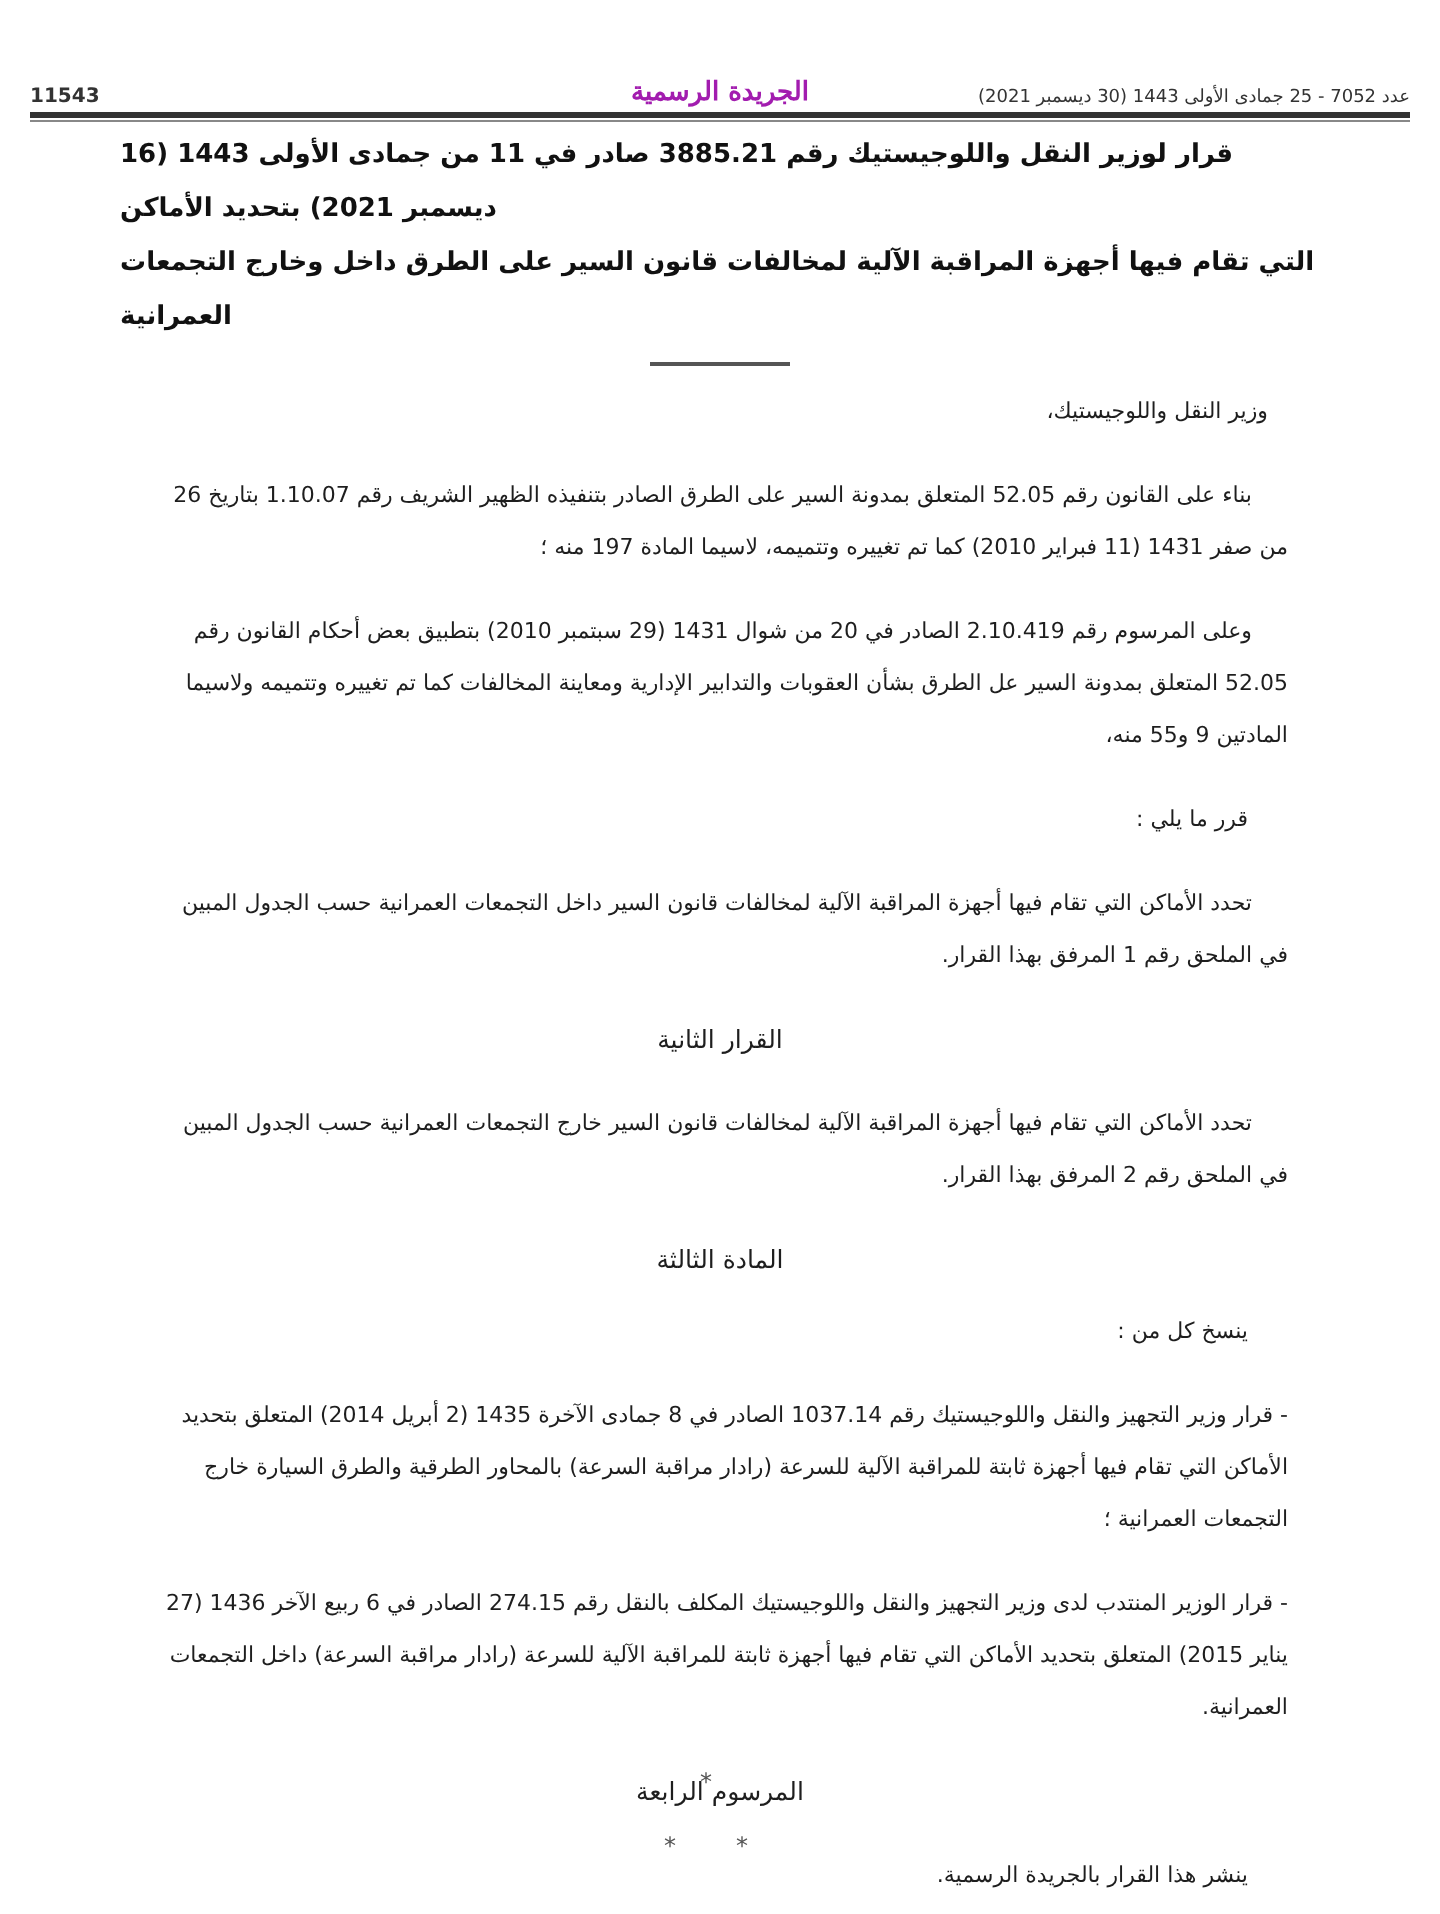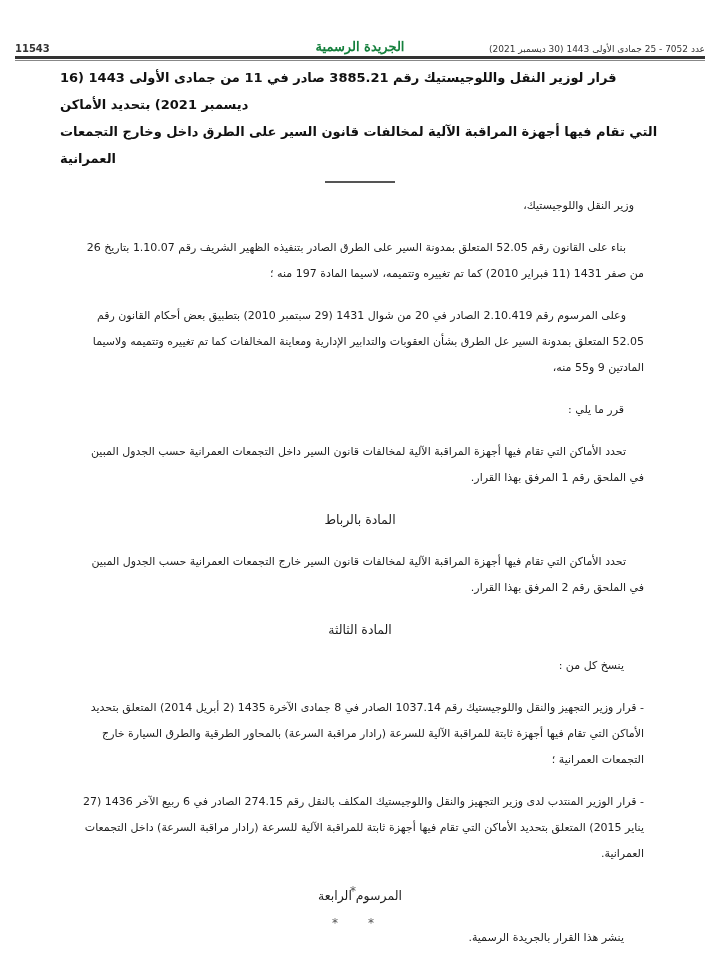--- a/index.html
+++ b/index.html
@@ -7,21 +7,21 @@
     width: 720px; height: 957px; overflow: hidden; position: relative;
     font-family: "DejaVu Sans", sans-serif; color: #1e1e1e;
   }
   .page { position: absolute; left: 0; top: 0; width: 720px; height: 957px; }
   .header {
     position: absolute; left: 15px; right: 15px; top: 32px; height: 22px;
     display: flex; align-items: flex-end; justify-content: space-between;
     direction: ltr;
   }
   .page-num { font-size: 10px; font-weight: bold; color: #333; text-align: right; }
-  .masthead { font-family: "DejaVu Serif", serif; font-size: 13px; font-weight: bold; color: #15803d; direction: rtl; position: absolute; left: 0; right: 0; text-align: center; bottom: 0; }
+  .masthead { font-family: "DejaVu Serif", serif; font-size: 13px; font-weight: bold; color: #a21caf; direction: rtl; position: absolute; left: 0; right: 0; text-align: center; bottom: 0; }
   .issue { font-size: 9px; color: #333; direction: rtl; }
   .rule-thick { position: absolute; left: 15px; right: 15px; top: 56px; height: 3px; background: #333; }
   .rule-thin { position: absolute; left: 15px; right: 15px; top: 60px; height: 1px; background: #888; }
 
   .doc { position: absolute; left: 60px; right: 60px; top: 64px; direction: rtl; text-align: right; }
   .title {
     text-align: left; font-weight: bold; font-size: 13px; line-height: 27px; color: #111;
     margin: 0;
   }
   .sep { width: 70px; height: 2px; background: #555; margin: 9px auto 0 auto; }
@@ -56,21 +56,21 @@
     </div>
     <div class="sep"></div>
 
     <p class="p-minister">وزير النقل واللوجيستيك،</p>
     <p class="p-indent" style="margin-top:6px">بناء على القانون رقم 52.05 المتعلق بمدونة السير على الطرق الصادر بتنفيذه الظهير الشريف رقم 1.10.07 بتاريخ 26 من صفر 1431 (11 فبراير 2010) كما تم تغييره وتتميمه، لاسيما المادة 197 منه ؛</p>
     <p class="p-indent" style="margin-top:10px">وعلى المرسوم رقم 2.10.419 الصادر في 20 من شوال 1431 (29 سبتمبر 2010) بتطبيق بعض أحكام القانون رقم 52.05 المتعلق بمدونة السير عل الطرق بشأن العقوبات والتدابير الإدارية ومعاينة المخالفات كما تم تغييره وتتميمه ولاسيما المادتين 9 و55 منه،</p>
     <p class="p-decided">قرر ما يلي :</p>
 
     <p class="p-indent">تحدد الأماكن التي تقام فيها أجهزة المراقبة الآلية لمخالفات قانون السير داخل التجمعات العمرانية حسب الجدول المبين في الملحق رقم 1 المرفق بهذا القرار.</p>
 
-    <div class="article">المادة بالرباط</div>
+    <div class="article">القرار الثانية</div>
     <p class="p-indent">تحدد الأماكن التي تقام فيها أجهزة المراقبة الآلية لمخالفات قانون السير خارج التجمعات العمرانية حسب الجدول المبين في الملحق رقم 2 المرفق بهذا القرار.</p>
 
     <div class="article">المادة الثالثة</div>
     <p class="p-decided" style="margin-top:0">ينسخ كل من :</p>
     <p class="p-item">- قرار وزير التجهيز والنقل واللوجيستيك رقم 1037.14 الصادر في 8 جمادى الآخرة 1435 (2 أبريل 2014) المتعلق بتحديد الأماكن التي تقام فيها أجهزة ثابتة للمراقبة الآلية للسرعة (رادار مراقبة السرعة) بالمحاور الطرقية والطرق السيارة خارج التجمعات العمرانية ؛</p>
     <p class="p-item">- قرار الوزير المنتدب لدى وزير التجهيز والنقل واللوجيستيك المكلف بالنقل رقم 274.15 الصادر في 6 ربيع الآخر 1436 (27 يناير 2015) المتعلق بتحديد الأماكن التي تقام فيها أجهزة ثابتة للمراقبة الآلية للسرعة (رادار مراقبة السرعة) داخل التجمعات العمرانية.</p>
 
     <div class="article">المرسوم الرابعة</div>
     <p class="p-publish">ينشر هذا القرار بالجريدة الرسمية.</p>
 

